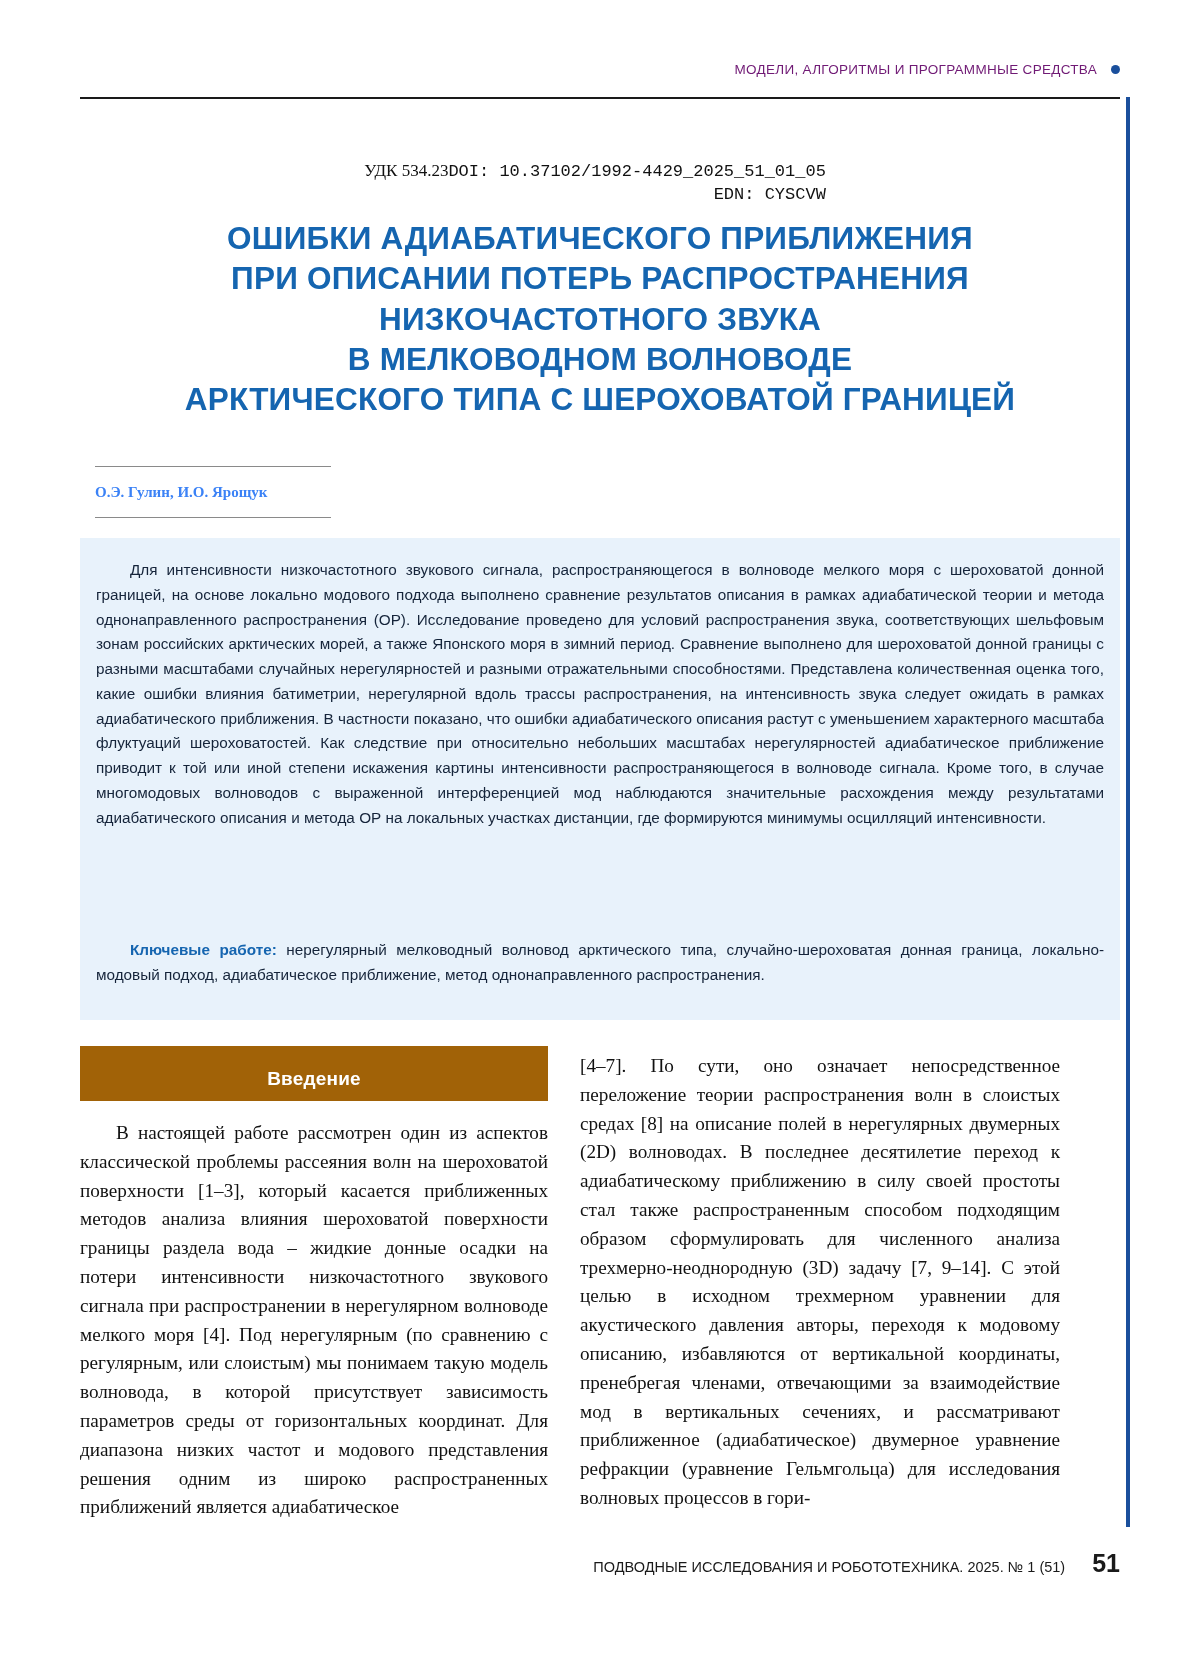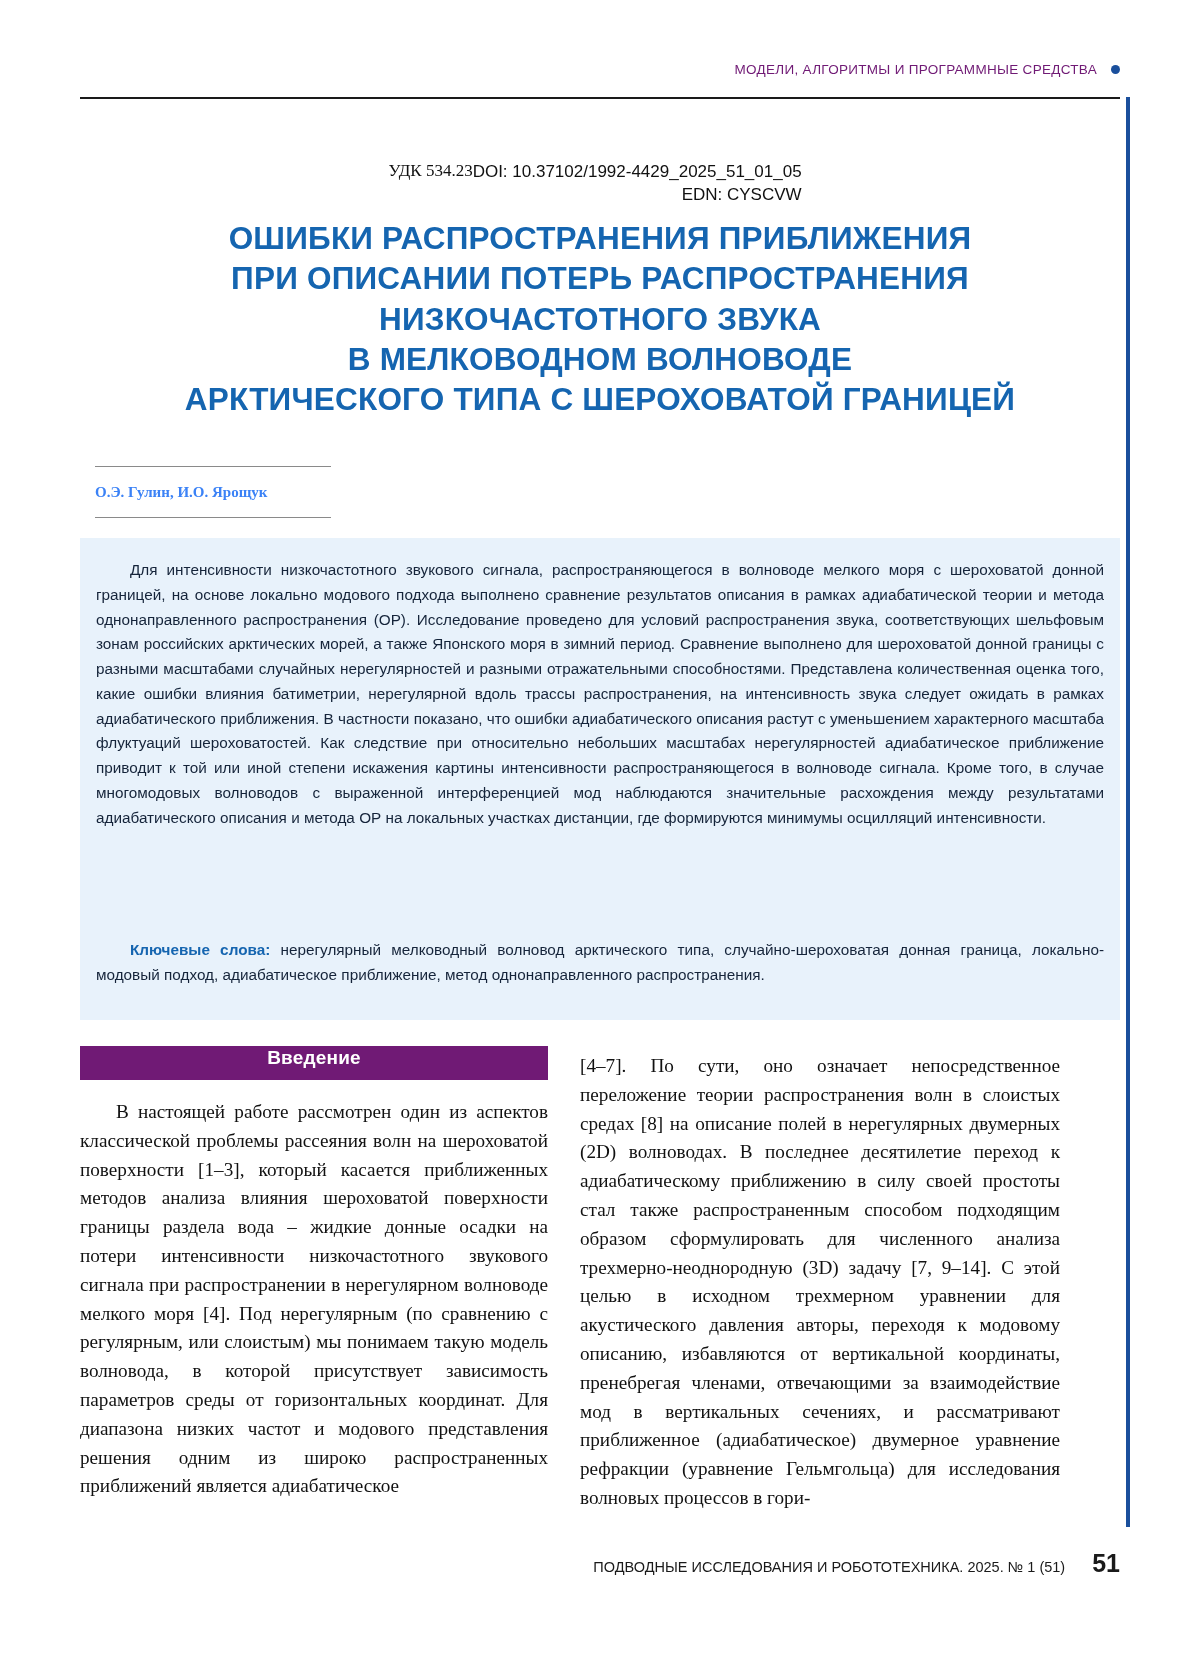--- a/index.html
+++ b/index.html
@@ -78,21 +78,21 @@
     align-items: flex-start;
     margin-top: 16px;
   }
   .udk {
     font-family: "Liberation Serif", serif;
     font-size: 17px;
     color: #111;
   }
   .doi-block {
     text-align: right;
-    font-family: Liberation Sans, sans-serif;
+    font-family: Liberation Mono, monospace;
     font-size: 17px;
     line-height: 1.35;
     color: #111;
   }
 
   
   .title {
     position: absolute;
     top: 218px;
     left: 90px;
@@ -173,27 +173,27 @@
     left: 80px;
     width: 468px;
   }
   .col-right {
     position: absolute;
     top: 1046px;
     left: 580px;
     width: 480px;
   }
   .section-bar {
-    background: #701a75;
+    background: #a16207;
     color: #ffffff;
     font-family: "Liberation Sans", sans-serif;
     font-weight: bold;
     font-size: 19px;
     text-align: center;
-    padding: 1px 0 11px 0;
+    padding: 22px 0 11px 0;
     letter-spacing: 0.2px;
   }
   .body-text {
     font-family: "Liberation Serif", serif;
     font-size: 19.2px;
     line-height: 1.5;
     text-align: justify;
     color: #111;
     margin-top: 18px;
   }
@@ -239,37 +239,37 @@
 
   <div class="meta-row">
     <div class="udk">УДК 534.23</div>
     <div class="doi-block">
       <div>DOI: 10.37102/1992-4429_2025_51_01_05</div>
       <div>EDN: CYSCVW</div>
     </div>
   </div>
 
   <div class="title">
-    <div>ОШИБКИ РАСПРОСТРАНЕНИЯ ПРИБЛИЖЕНИЯ</div>
+    <div>ОШИБКИ АДИАБАТИЧЕСКОГО ПРИБЛИЖЕНИЯ</div>
     <div>ПРИ ОПИСАНИИ ПОТЕРЬ РАСПРОСТРАНЕНИЯ</div>
     <div>НИЗКОЧАСТОТНОГО ЗВУКА</div>
     <div>В МЕЛКОВОДНОМ ВОЛНОВОДЕ</div>
     <div>АРКТИЧЕСКОГО ТИПА С ШЕРОХОВАТОЙ ГРАНИЦЕЙ</div>
   </div>
 
   <div class="authors-wrap">
     <div class="authors-rule"></div>
     <div class="authors">О.Э. Гулин, И.О. Ярощук</div>
     <div class="authors-rule"></div>
   </div>
 
   <div class="abstract-box"></div>
   <div class="abstract-text">Для интенсивности низкочастотного звукового сигнала, распространяющегося в волноводе мелкого моря с шероховатой донной границей, на основе локально модового подхода выполнено сравнение результатов описания в рамках адиабатической теории и метода однонаправленного распространения (ОР). Исследование проведено для условий распространения звука, соответствующих шельфовым зонам российских арктических морей, а также Японского моря в зимний период. Сравнение выполнено для шероховатой донной границы с разными масштабами случайных нерегулярностей и разными отражательными способностями. Представлена количественная оценка того, какие ошибки влияния батиметрии, нерегулярной вдоль трассы распространения, на интенсивность звука следует ожидать в рамках адиабатического приближения. В частности показано, что ошибки адиабатического описания растут с уменьшением характерного масштаба флуктуаций шероховатостей. Как следствие при относительно небольших масштабах нерегулярностей адиабатическое приближение приводит к той или иной степени искажения картины интенсивности распространяющегося в волноводе сигнала. Кроме того, в случае многомодовых волноводов с выраженной интерференцией мод наблюдаются значительные расхождения между результатами адиабатического описания и метода ОР на локальных участках дистанции, где формируются минимумы осцилляций интенсивности.</div>
   <div class="keywords">
-    <b>Ключевые слова:</b><span> нерегулярный мелководный волновод арктического типа, случайно-шероховатая донная граница, локально-модовый подход, адиабатическое приближение, метод однонаправленного распространения.</span>
+    <b>Ключевые работе:</b><span> нерегулярный мелководный волновод арктического типа, случайно-шероховатая донная граница, локально-модовый подход, адиабатическое приближение, метод однонаправленного распространения.</span>
   </div>
 
   <div class="col-left">
     <div class="section-bar">Введение</div>
     <div class="body-text indent">В настоящей работе рассмотрен один из аспектов классической проблемы рассеяния волн на шероховатой поверхности [1–3], который касается приближенных методов анализа влияния шероховатой поверхности границы раздела вода – жидкие донные осадки на потери интенсивности низкочастотного звукового сигнала при распространении в нерегулярном волноводе мелкого моря [4]. Под нерегулярным (по сравнению с регулярным, или слоистым) мы понимаем такую модель волновода, в которой присутствует зависимость параметров среды от горизонтальных координат. Для диапазона низких частот и модового представления решения одним из широко распространенных приближений является адиабатическое</div>
   </div>
 
   <div class="col-right">
     <div class="body-text">[4–7]. По сути, оно означает непосредственное переложение теории распространения волн в слоистых средах [8] на описание полей в нерегулярных двумерных (2D) волноводах. В последнее десятилетие переход к адиабатическому приближению в силу своей простоты стал также распространенным способом подходящим образом сформулировать для численного анализа трехмерно-неоднородную (3D) задачу [7, 9–14]. С этой целью в исходном трехмерном уравнении для акустического давления авторы, переходя к модовому описанию, избавляются от вертикальной координаты, пренебрегая членами, отвечающими за взаимодействие мод в вертикальных сечениях, и рассматривают приближенное (адиабатическое) двумерное уравнение рефракции (уравнение Гельмгольца) для исследования волновых процессов в гори-</div>
   </div>

